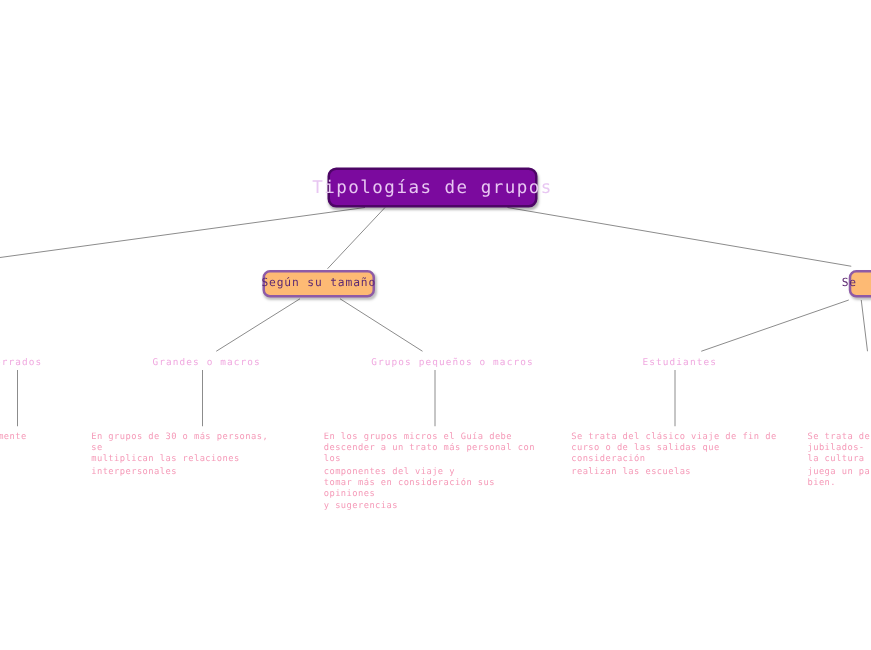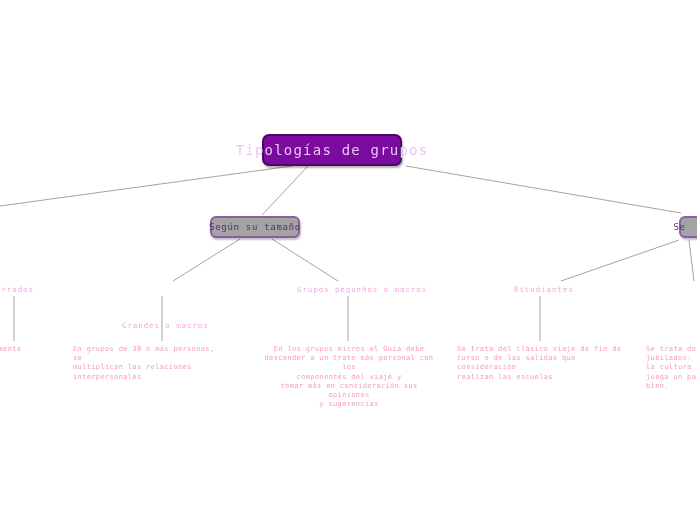--- a/index.html
+++ b/index.html
@@ -42,21 +42,21 @@
     align-items: center;
     justify-content: center;
     box-shadow: 1px 2px 2px rgba(0,0,0,0.30);
     white-space: nowrap;
   }
 
   
   .node-l2 {
     position: absolute;
     box-sizing: border-box;
-    background: #a3a3a3;
+    background: #fdba74;
     border: 2px solid #8e5ba6;
     border-radius: 6px;
     color: #5d2a72;
     font-size: 9px;
     letter-spacing: 0.7px;
     display: flex;
     align-items: center;
     justify-content: center;
     box-shadow: 1px 2px 2px rgba(0,0,0,0.25);
     white-space: nowrap;
@@ -101,55 +101,55 @@
     <line x1="679" y1="240" x2="561" y2="281" stroke="#8c8c8c" stroke-width="0.8"></line>
 
     <line x1="689" y1="240" x2="694" y2="281" stroke="#8c8c8c" stroke-width="0.8"></line>
 
     <line x1="162" y1="296" x2="162" y2="341" stroke="#8c8c8c" stroke-width="0.8"></line>
     <line x1="348" y1="296" x2="348" y2="341" stroke="#8c8c8c" stroke-width="0.8"></line>
     <line x1="540" y1="296" x2="540" y2="341" stroke="#8c8c8c" stroke-width="0.8"></line>
     <line x1="14" y1="296" x2="14" y2="341" stroke="#8c8c8c" stroke-width="0.8"></line>
   </svg>
 
-  <div class="node-root" style="left:262px; top:134px; width:140px; height:32px;">
+  <div class="node-root" style="left:262px; top:134px; width:168px; height:32px;">
     <span>Tipologías de grupos</span>
   </div>
 
   <div class="node-l2" style="left:210px; top:216px; width:90px; height:22px;">
     <span>Según su tamaño</span>
   </div>
 
   <div class="node-l2" style="left:679px; top:216px; width:40px; height:22px;">
     <span style="margin-right:39px;">Se</span>
   </div>
 
   <div class="node-l3" style="left:-4px; top:285px;">
     <span>errados</span>
   </div>
 
-  <div class="node-l3" style="left:122px; top:285px;margin-top:36px;">
+  <div class="node-l3" style="left:122px; top:285px;">
     <span>Grandes o macros</span>
   </div>
 
   <div class="node-l3" style="left:297px; top:285px;">
     <span>Grupos pequeños o macros</span>
   </div>
 
   <div class="node-l3" style="left:514px; top:285px;">
     <span>Estudiantes</span>
   </div>
 
   <div class="leaf-text" style="left:-38px; top:345px; width:95px;">n previamente</div>
 
   <div class="leaf-text" style="left:73px; top:345px; width:150px;">En grupos de 30 o más personas, se
 multiplican las relaciones
 interpersonales</div>
 
-  <div class="leaf-text" style="left:259px; top:345px; width:180px;text-align:center;">En los grupos micros el Guía debe
+  <div class="leaf-text" style="left:259px; top:345px; width:180px;">En los grupos micros el Guía debe
 descender a un trato más personal con los
 componentes del viaje y
 tomar más en consideración sus opiniones
 y sugerencias</div>
 
   <div class="leaf-text" style="left:457px; top:345px; width:172px;">Se trata del clásico viaje de fin de
 curso o de las salidas que consideración
 realizan las escuelas</div>
 
   <div class="leaf-text" style="left:646px; top:345px; width:120px;">Se trata de gr

